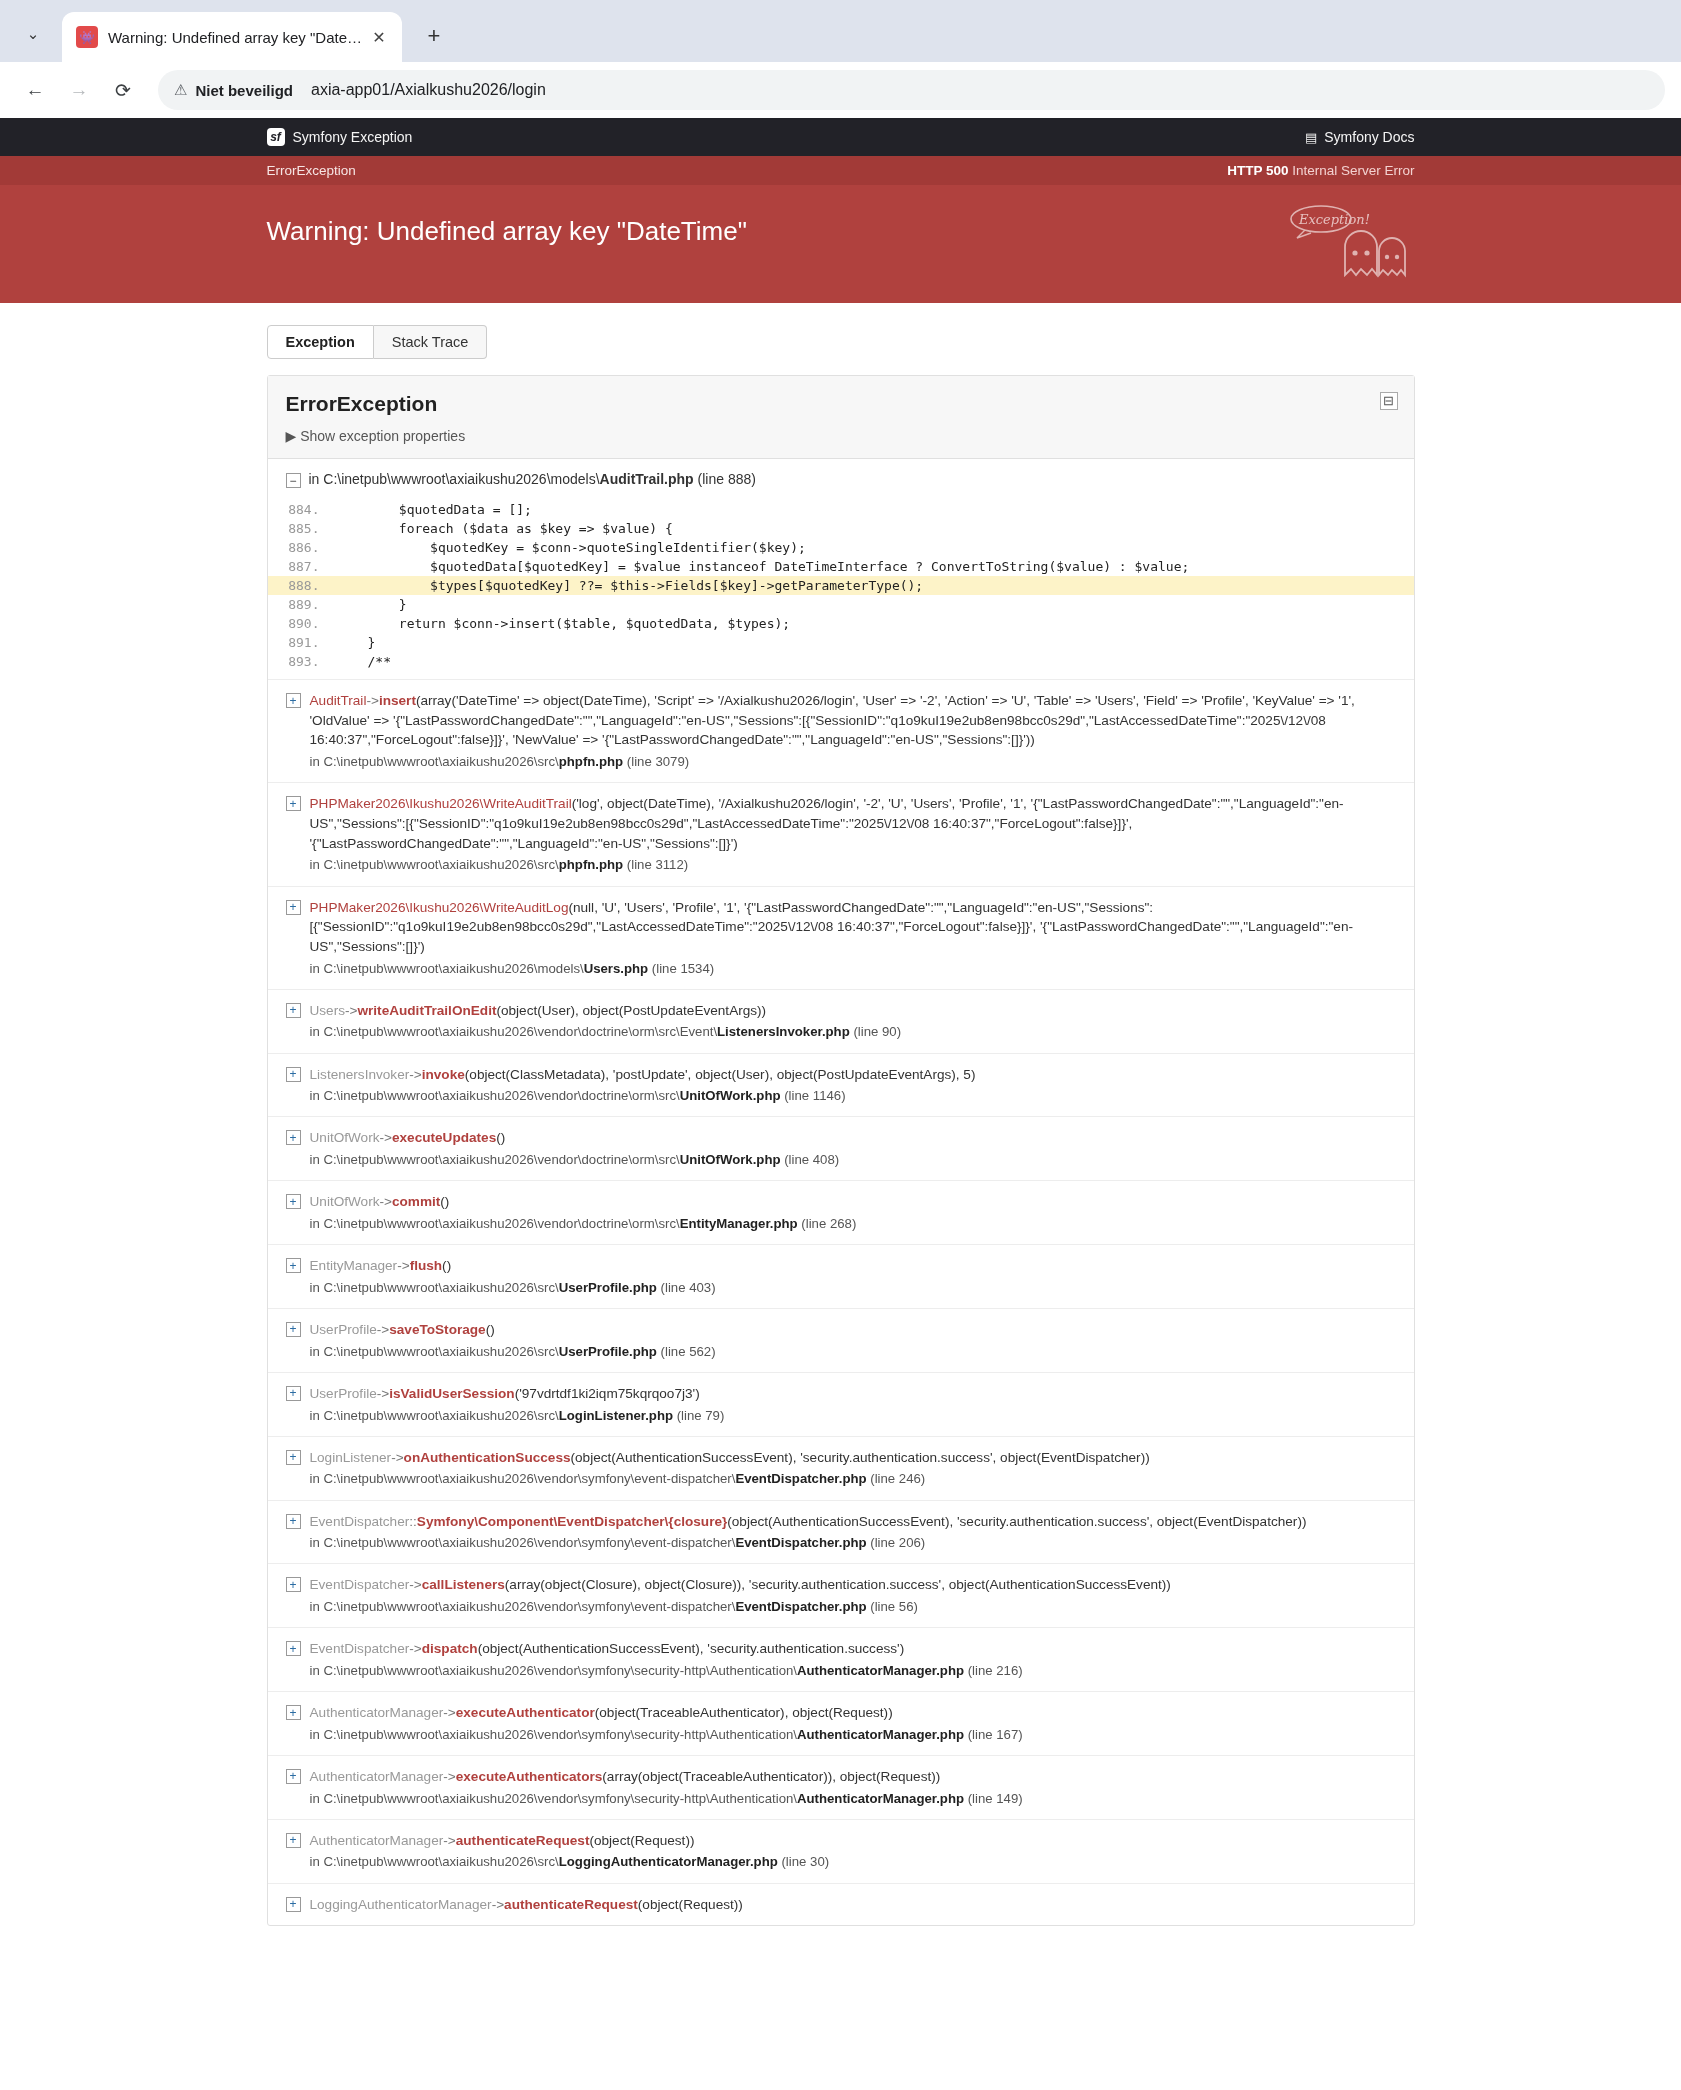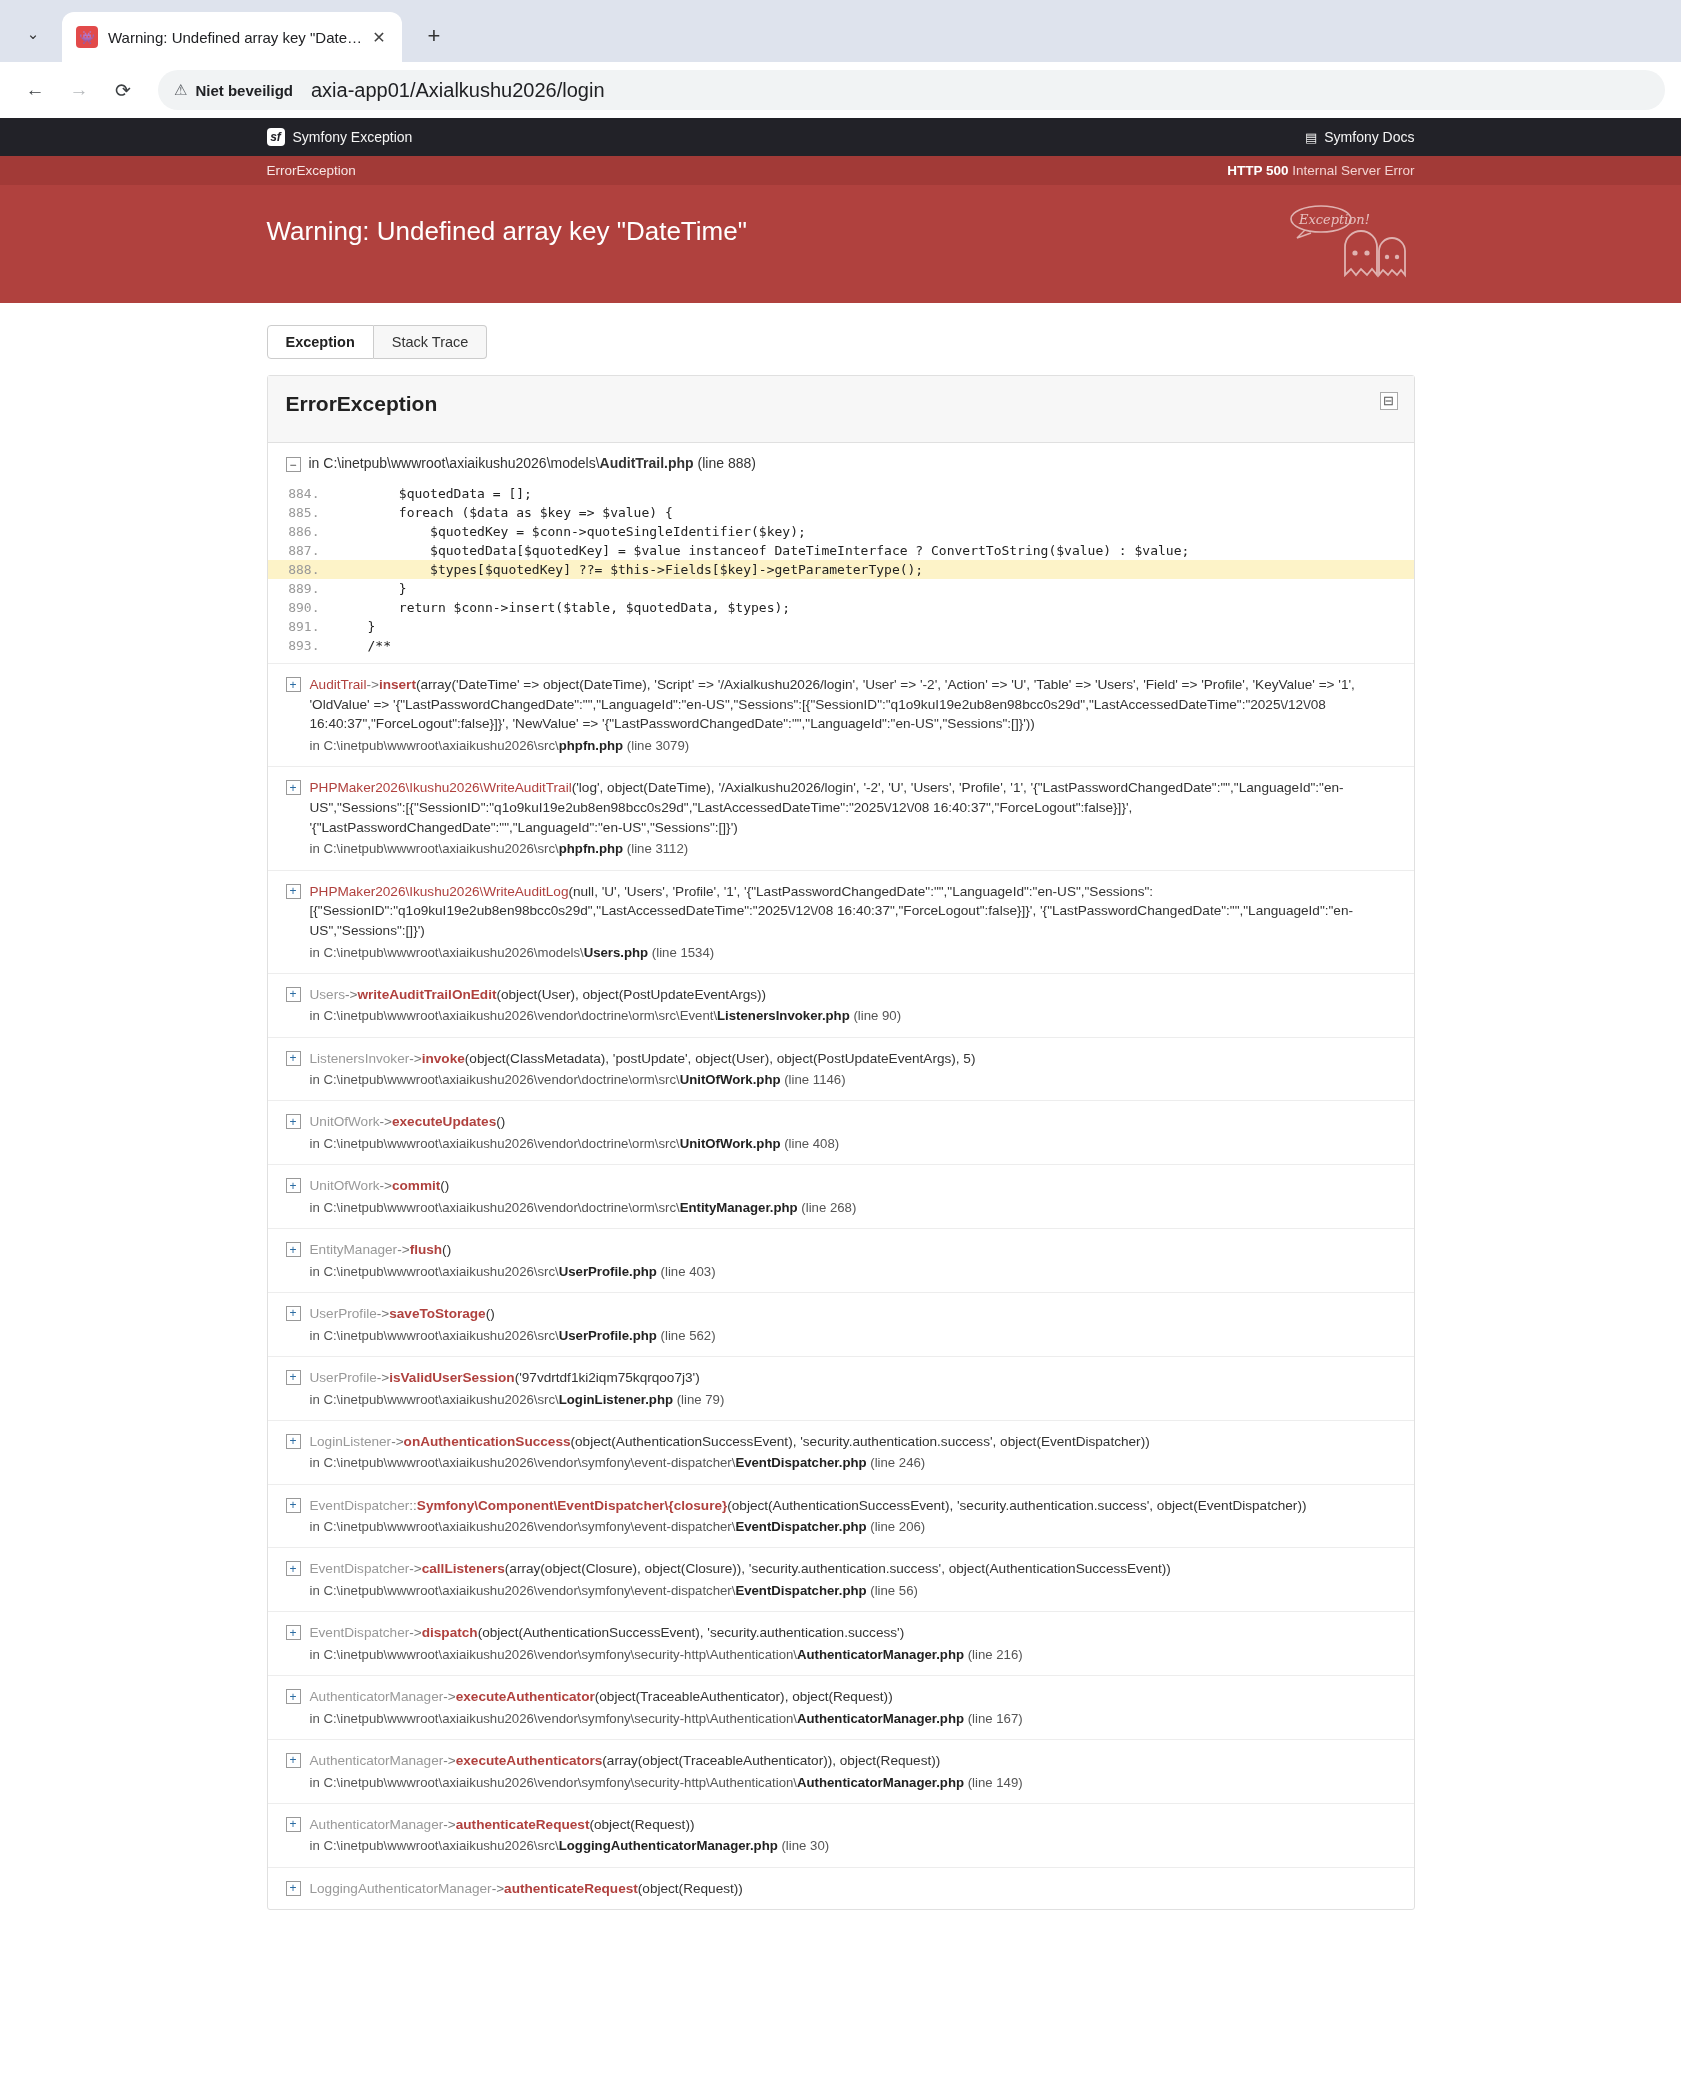--- a/index.html
+++ b/index.html
@@ -101,21 +101,21 @@
     align-items: center;
     padding: 0 16px;
     margin-left: 10px;
     font-size: 16px;
     color: #202124;
     gap: 8px;
     cursor: text;
   }
   .warn-icon { font-size: 15px; color: #5f6368; }
   .not-secure { font-size: 15px; color: #202124; font-weight: 600; margin-right: 10px; }
-  .url { font-size: 20px; color: #202124; }
+  .url { font-size: 16px; color: #202124; }
 
   
   .page { background: #fff; }
   .sf-topbar {
     background: #222228;
     height: 38px;
     display: flex;
     align-items: center;
     justify-content: space-between;
     padding: 0 16px;
@@ -372,20 +372,23 @@
     <div class="tabs">
       <div class="tabbtn active">Exception</div>
       <div class="tabbtn">Stack Trace</div>
     </div>
 
     <div class="exception-card">
 
       <div class="exc-head">
         <div class="toggle-box">⊟</div>
         <h2>ErrorException</h2>
+        <div class="exc-props">
+          ▶ <span>Show exception properties</span>
+        </div>
       </div>
 
       <div class="trace-block">
         <div class="trace-file-line">
           <span class="plusbox">−</span>
           <span>
             <span>in</span>
             <span>C:\inetpub\wwwroot\axiaikushu2026\models\</span><b>AuditTrail.php</b>
             <span>(line 888)</span>
           </span>

